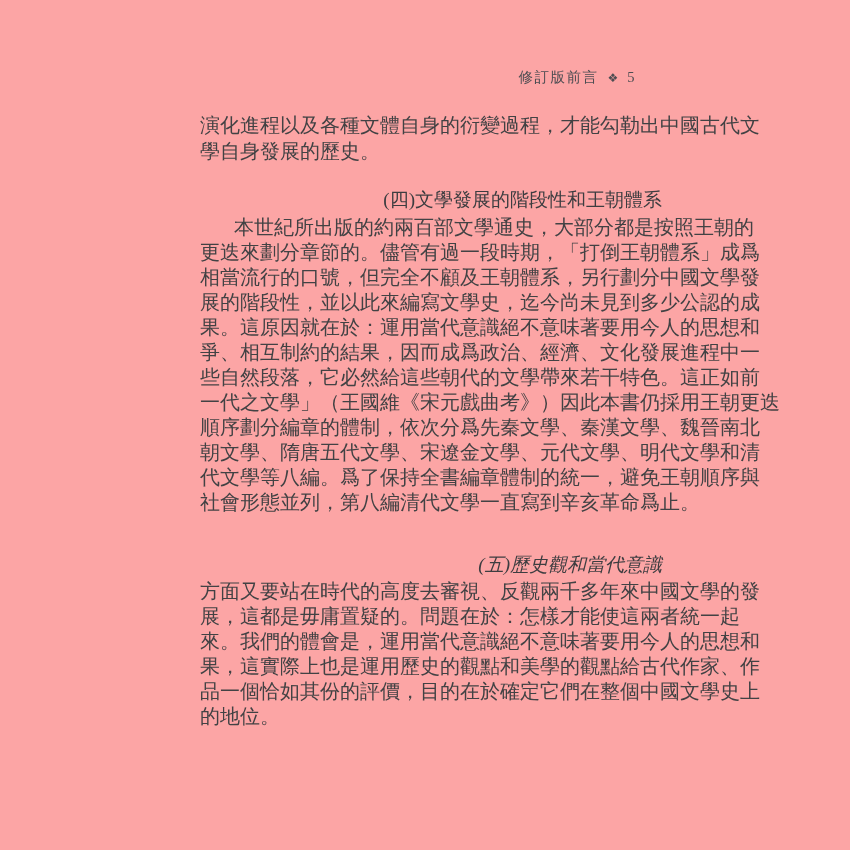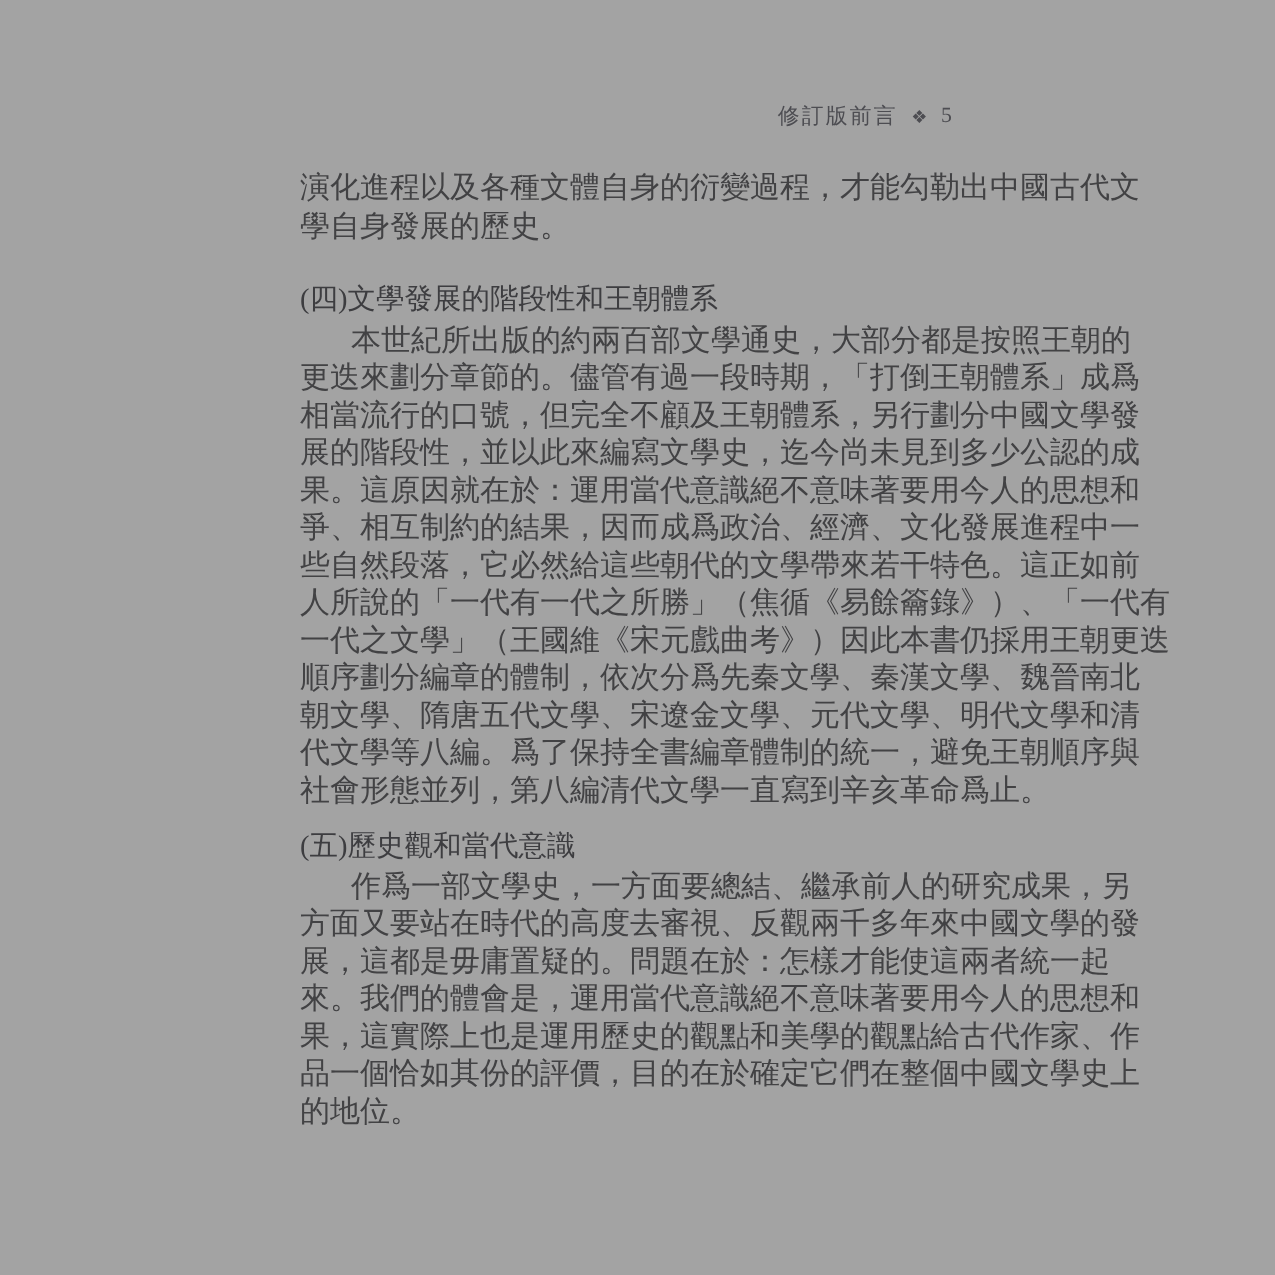--- a/index.html
+++ b/index.html
@@ -4,21 +4,21 @@
 <style>
   html, body {
     margin: 0;
     padding: 0;
     background: #ffffff;
   }
   .page {
     position: relative;
     width: 850px;
     height: 850px;
-    background: #a3a3a3;
+    background: #fca5a5;
     overflow: hidden;
     font-family: "Liberation Serif", "DejaVu Serif", serif;
     color: #424244;
   }
   .running-header {
     position: absolute;
     top: 68px;
     right: 214px;
     font-size: 14.5px;
     letter-spacing: 1.5px;
@@ -50,30 +50,30 @@
     height: 26px;
     line-height: 26px;
   }
   .line.indent {
     padding-left: 34px;
   }
   .section-heading {
     position: absolute;
     left: 200px;
     width: 462px;
-    text-align: left;
+    text-align: right;
     font-size: 19px;
     line-height: 27px;
     color: #3d3d40;
     white-space: nowrap;
   }
   .pos-intro   { top: 112px; }
   .pos-h4      { top: 186px; }
   .pos-para4   { top: 215px; }
-  .pos-h5      { top: 551px; }
+  .pos-h5      { top: 551px; font-style: italic; }
   .pos-para5   { top: 579px; }
 </style>
 </head>
 <body>
 
 <div class="page">
 
   <div class="running-header">
     <span>修訂版前言</span>
     <span class="ornament">❖</span>
@@ -88,32 +88,30 @@
   <div class="section-heading pos-h4">(四)文學發展的階段性和王朝體系</div>
 
   <div class="textblock para pos-para4">
     <div class="line indent">本世紀所出版的約兩百部文學通史，大部分都是按照王朝的</div>
     <div class="line">更迭來劃分章節的。儘管有過一段時期，「打倒王朝體系」成爲</div>
     <div class="line">相當流行的口號，但完全不顧及王朝體系，另行劃分中國文學發</div>
     <div class="line">展的階段性，並以此來編寫文學史，迄今尚未見到多少公認的成</div>
     <div class="line">果。這原因就在於：運用當代意識絕不意味著要用今人的思想和</div>
     <div class="line">爭、相互制約的結果，因而成爲政治、經濟、文化發展進程中一</div>
     <div class="line">些自然段落，它必然給這些朝代的文學帶來若干特色。這正如前</div>
-    <div class="line">人所說的「一代有一代之所勝」（焦循《易餘籥錄》）、「一代有</div>
     <div class="line">一代之文學」（王國維《宋元戲曲考》）因此本書仍採用王朝更迭</div>
     <div class="line">順序劃分編章的體制，依次分爲先秦文學、秦漢文學、魏晉南北</div>
     <div class="line">朝文學、隋唐五代文學、宋遼金文學、元代文學、明代文學和清</div>
     <div class="line">代文學等八編。爲了保持全書編章體制的統一，避免王朝順序與</div>
     <div class="line">社會形態並列，第八編清代文學一直寫到辛亥革命爲止。</div>
   </div>
 
   <div class="section-heading pos-h5">(五)歷史觀和當代意識</div>
 
   <div class="textblock para pos-para5">
-    <div class="line indent">作爲一部文學史，一方面要總結、繼承前人的研究成果，另</div>
     <div class="line">方面又要站在時代的高度去審視、反觀兩千多年來中國文學的發</div>
     <div class="line">展，這都是毋庸置疑的。問題在於：怎樣才能使這兩者統一起</div>
     <div class="line">來。我們的體會是，運用當代意識絕不意味著要用今人的思想和</div>
     <div class="line">果，這實際上也是運用歷史的觀點和美學的觀點給古代作家、作</div>
     <div class="line">品一個恰如其份的評價，目的在於確定它們在整個中國文學史上</div>
     <div class="line">的地位。</div>
   </div>
 
 </div>
 

